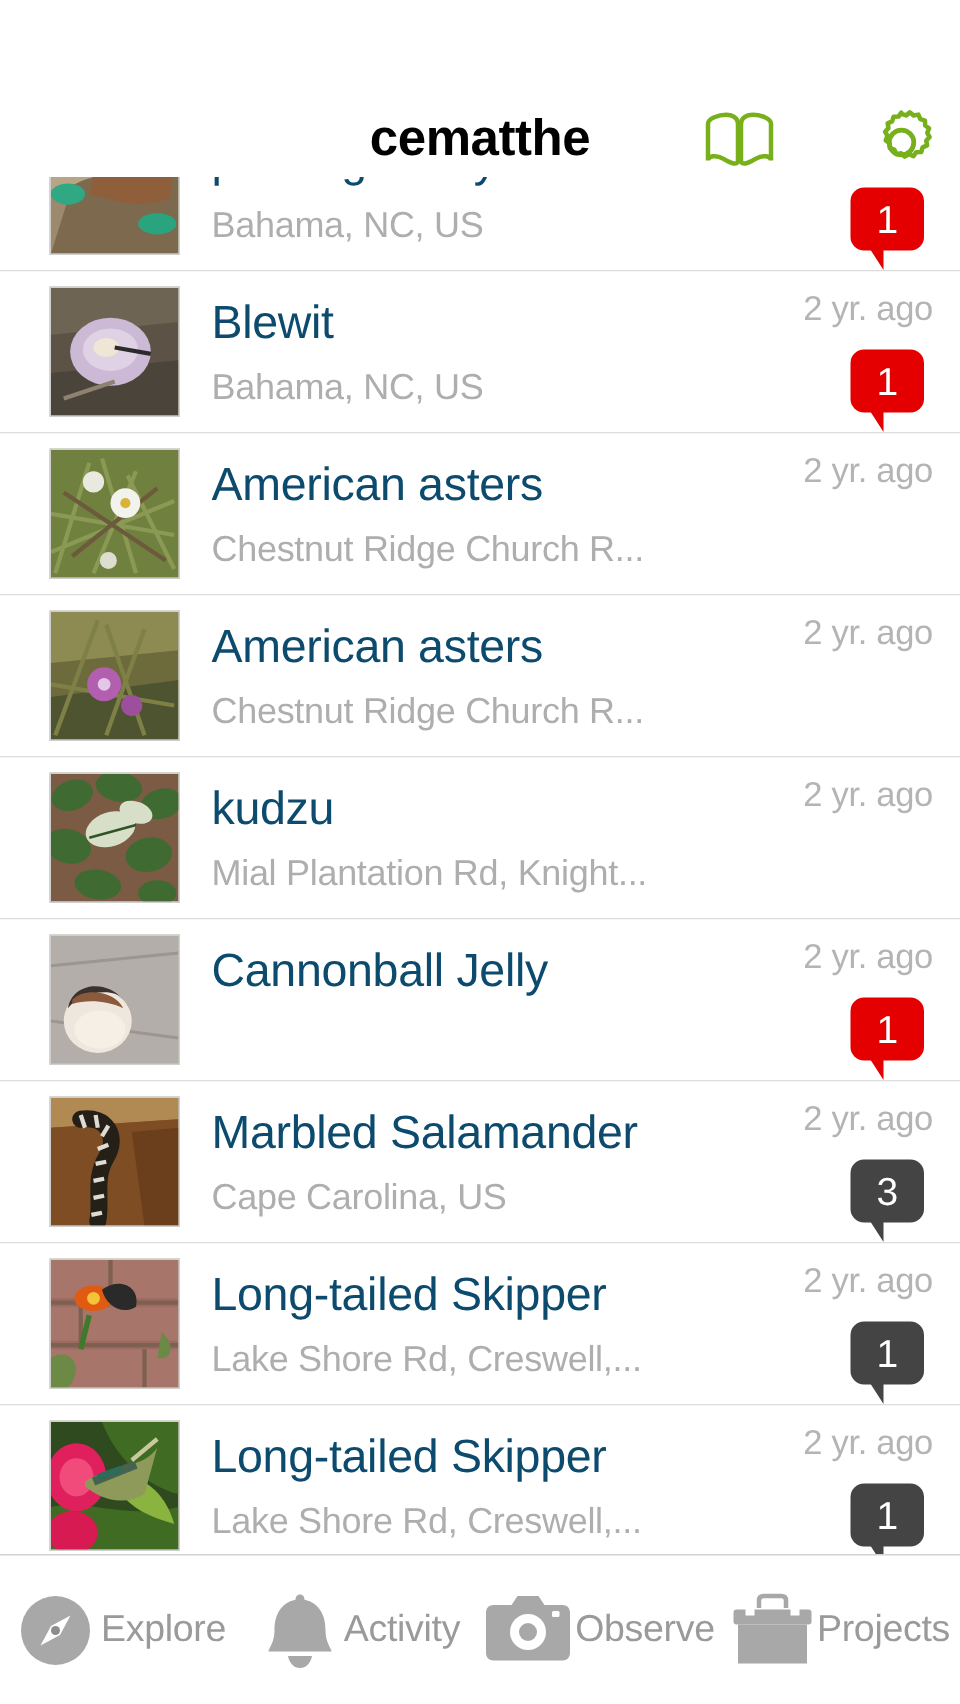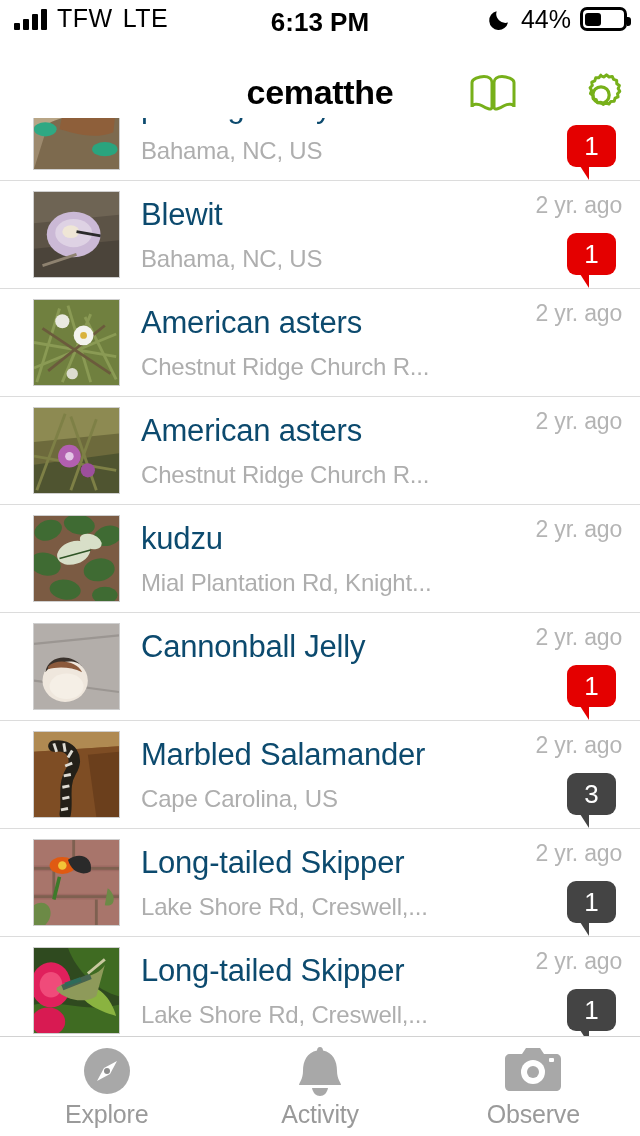--- a/index.html
+++ b/index.html
@@ -153,58 +153,36 @@
   
   .tabbar {
     position: absolute; bottom: 0; left: 0;
     width: 640px; height: 100px;
     background: #fff;
     border-top: 1px solid #d2d2d2;
     display: flex;
   }
   .tab {
     flex: 1;
-    display: flex; flex-direction: column;
+    display: flex; flex-direction: row;
     align-items: center; justify-content: center;
     gap: 2px;
     cursor: pointer;
   }
   .tab-ico { height: 54px; display: flex; align-items: center; justify-content: center; }
   .tab-label {
     font-size: 25px; color: #9a9a9a; letter-spacing: -0.2px;
   }
   .tab.active .tab-label { color: #77b01a; }
 </style>
 </head>
 <body>
 
 <div id="app">
 
-  <div class="statusbar">
-    <div class="sb-left">
-      <span class="sig-bars">
-        <i></i>
-          <i></i>
-          <i></i>
-          <i></i>
-      </span>
-      <span class="sb-carrier">TFW</span>
-      <span class="sb-net">LTE</span>
-    </div>
-    <div class="sb-time">6:13 PM</div>
-    <div class="sb-right">
-      <svg class="moon-icon" viewBox="0 0 24 24">
-        <path d="M20 15.5A9.2 9.2 0 0 1 8.6 4.2 9.5 9.5 0 1 0 20 15.5z" fill="#000"></path>
-      </svg>
-      <span class="sb-batt-pct">44%</span>
-      <span class="batt">
-        <span class="batt-fill" id="batt-fill" style="width: 16px;"></span>
-      </span>
-    </div>
-  </div>
 
   <div class="navbar">
     <div class="nav-title">cematthe</div>
     <div class="nav-actions">
       <div class="nav-btn">
         <svg width="50" height="44" viewBox="0 0 50 44">
           <path d="M24 9.5C24 6 20.8 3.5 16 3.5S4 6 4 9.5v24.5c0-3 5.5-4 10-1.2 3.8 2.4 10 5.2 10 1.2z" fill="none" stroke="#77b01a" stroke-width="3"></path>
           <path d="M26 9.5C26 6 29.2 3.5 34 3.5S46 6 46 9.5v24.5c0-3-5.5-4-10-1.2-3.8 2.4-10 5.2-10 1.2z" fill="none" stroke="#77b01a" stroke-width="3"></path>
         </svg>
       </div>
@@ -487,15 +465,27 @@
         <div class="tab-ico">
           <svg width="58" height="50" viewBox="0 0 58 50">
             <path d="M18 8 L22 2 L36 2 L40 8 L52 8 C55 8 57 10 57 13 L57 40 C57 43 55 45 52 45 L6 45 C3 45 1 43 1 40 L1 13 C1 10 3 8 6 8 z" fill="#a8a8a8"></path>
             <circle cx="29" cy="26" r="12" fill="#fff"></circle>
             <circle cx="29" cy="26" r="6" fill="#a8a8a8"></circle>
             <rect x="45" y="12" width="5" height="4" rx="1" fill="#fff"></rect>
           </svg>
         </div>
         <div class="tab-label">Observe</div>
       </div>
+      <div class="tab">
+        <div class="tab-ico">
+          <svg width="56" height="50" viewBox="0 0 56 50">
+            <path d="M19 10 L19 5 C19 3 20 2 22 2 L34 2 C36 2 37 3 37 5 L37 10" fill="none" stroke="#a8a8a8" stroke-width="3"></path>
+            <rect x="2" y="11" width="52" height="10" rx="2" fill="#a8a8a8"></rect>
+            <rect x="5" y="21" width="46" height="26" fill="#a8a8a8"></rect>
+            <rect x="10" y="9" width="6" height="6" fill="#fff"></rect>
+            <rect x="40" y="9" width="6" height="6" fill="#fff"></rect>
+          </svg>
+        </div>
+        <div class="tab-label">Projects</div>
+      </div>
     </div>
 
 </div>
 
 </body></html>

